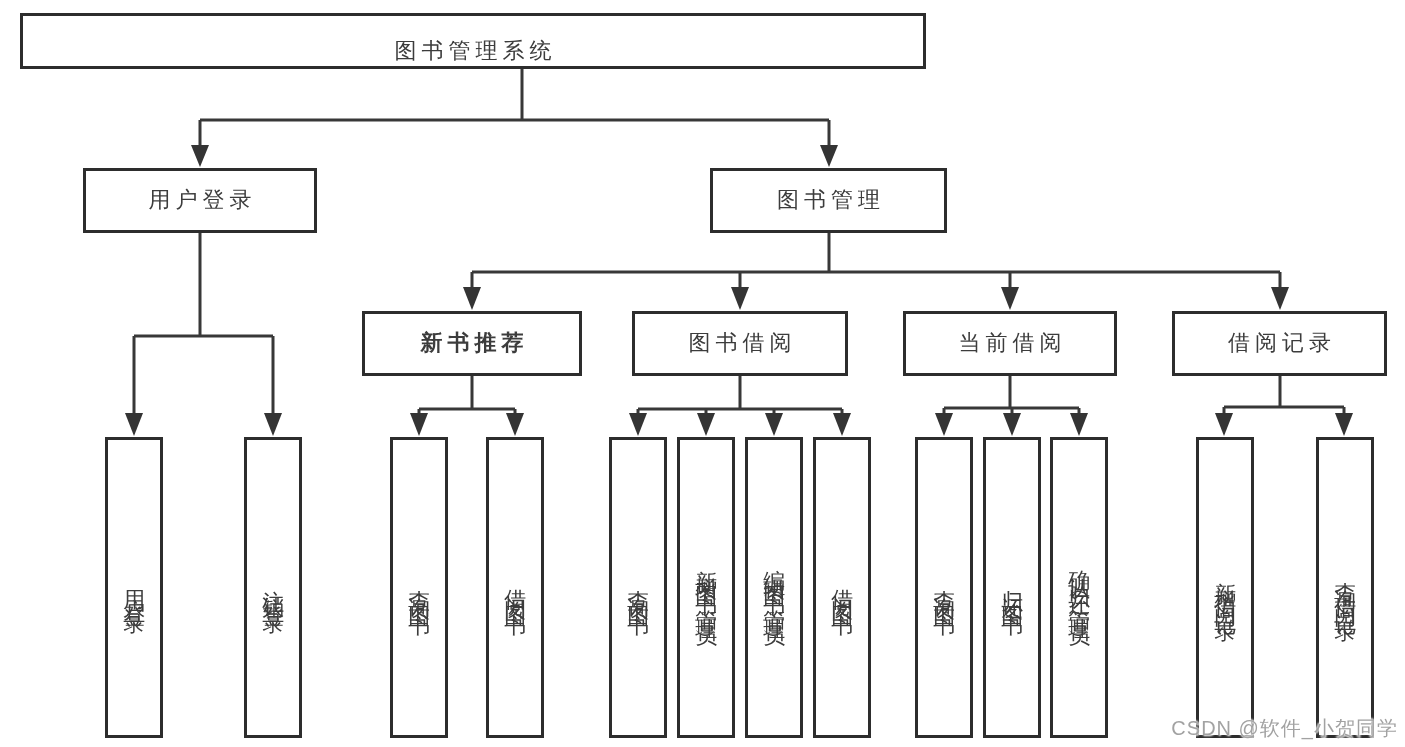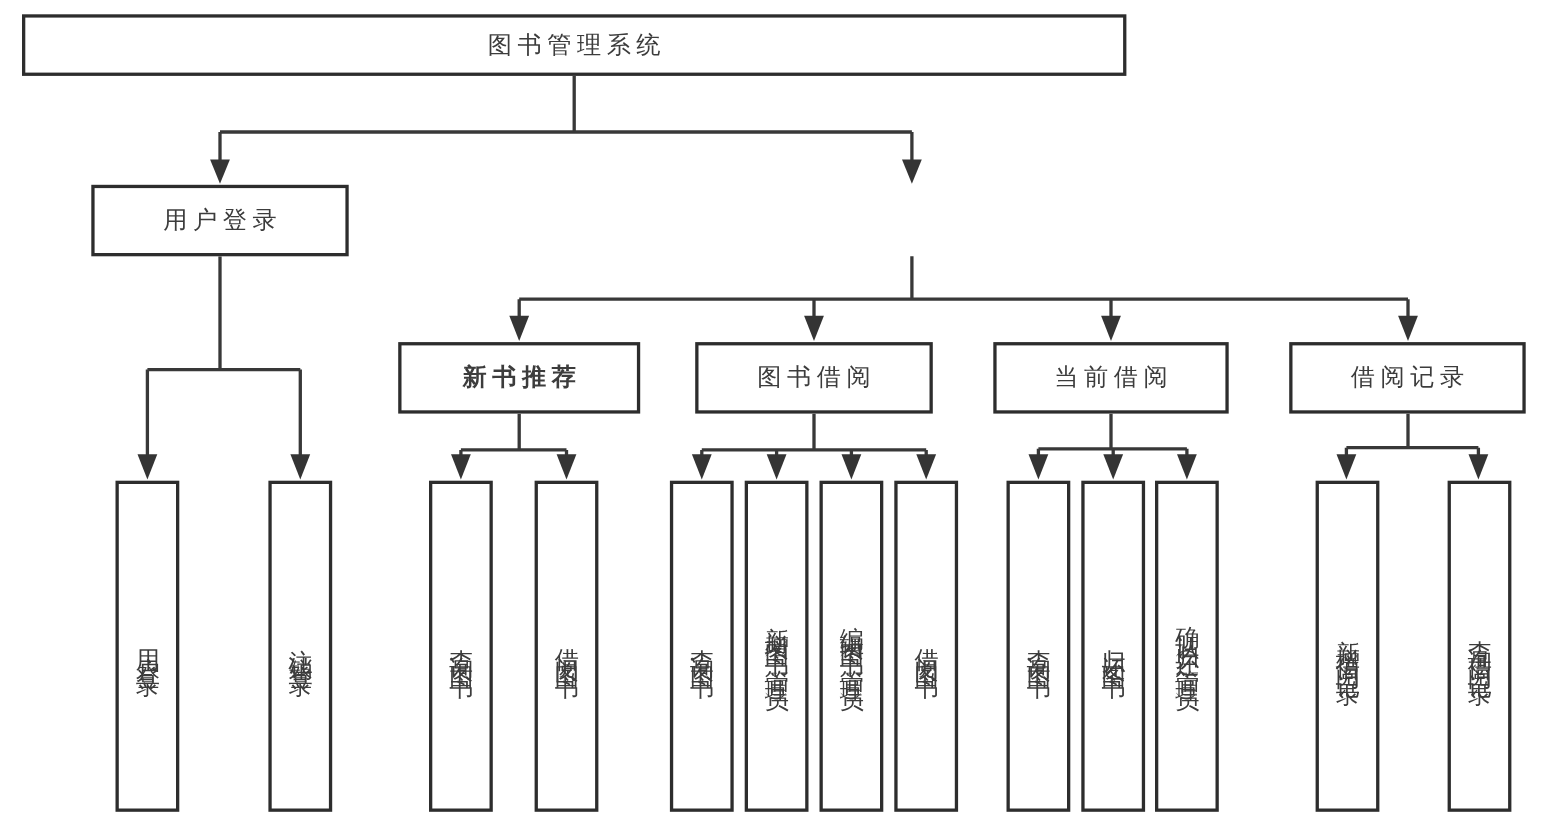--- a/index.html
+++ b/index.html
@@ -91,26 +91,29 @@
     <path d="M1010 376 V408 M944 408 H1079 M944 408 V418 M1012 408 V418 M1079 408 V418"></path>
     <polygon points="935,413 953,413 944,436"></polygon>
     <polygon points="1003,413 1021,413 1012,436"></polygon>
     <polygon points="1070,413 1088,413 1079,436"></polygon>
 
     <path d="M1280 376 V407 M1224 407 H1344 M1224 407 V418 M1344 407 V418"></path>
     <polygon points="1215,413 1233,413 1224,436"></polygon>
     <polygon points="1335,413 1353,413 1344,436"></polygon>
   </svg>
 
-  <div class="node h" style="left:20px; top:13px; width:1004px; height:56px;">
+  <div class="node h" style="left:20px; top:13px; width:906px; height:56px;align-items:flex-end;">
     <span>图书管理系统</span>
   </div>
 
   <div class="node h" style="left:83px; top:168px; width:234px; height:65px;">
     <span>用户登录</span>
+  </div>
+  <div class="node h" style="left:710px; top:168px; width:237px; height:65px;">
+    <span>图书管理</span>
   </div>
 
   <div class="node h" style="left:362px; top:311px; width:220px; height:65px;font-weight:bold;">
     <span>新书推荐</span>
   </div>
   <div class="node h" style="left:632px; top:311px; width:216px; height:65px;">
     <span>图书借阅</span>
   </div>
   <div class="node h" style="left:903px; top:311px; width:214px; height:65px;">
     <span>当前借阅</span>
@@ -156,14 +159,15 @@
     <span>确认归还（管理员）</span>
   </div>
 
   <div class="node v" style="left:1196px; top:437px; width:58px; height:301px;">
     <span>新增借阅记录</span>
   </div>
   <div class="node v" style="left:1316px; top:437px; width:58px; height:301px;">
     <span>查询借阅记录</span>
   </div>
 
+  <div class="watermark">CSDN @软件_小贺同学</div>
 
 </div>
 
 </body></html>

